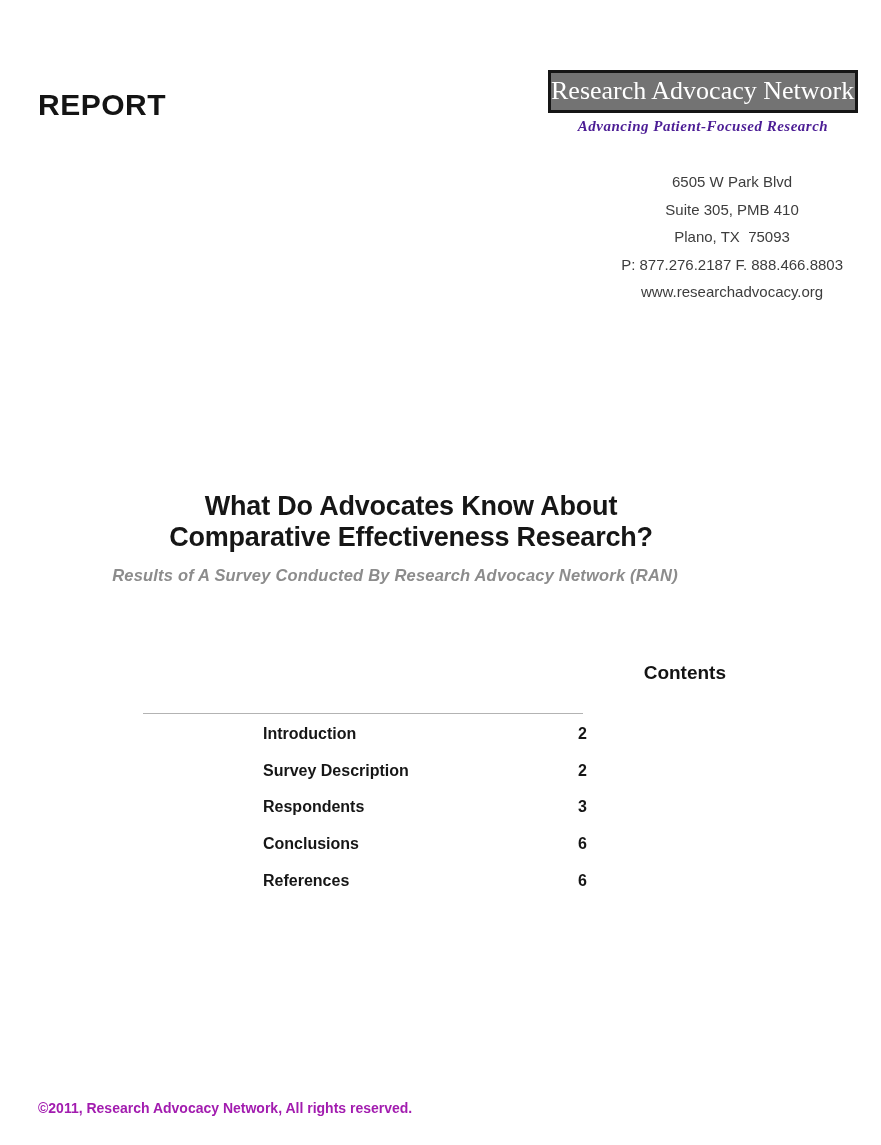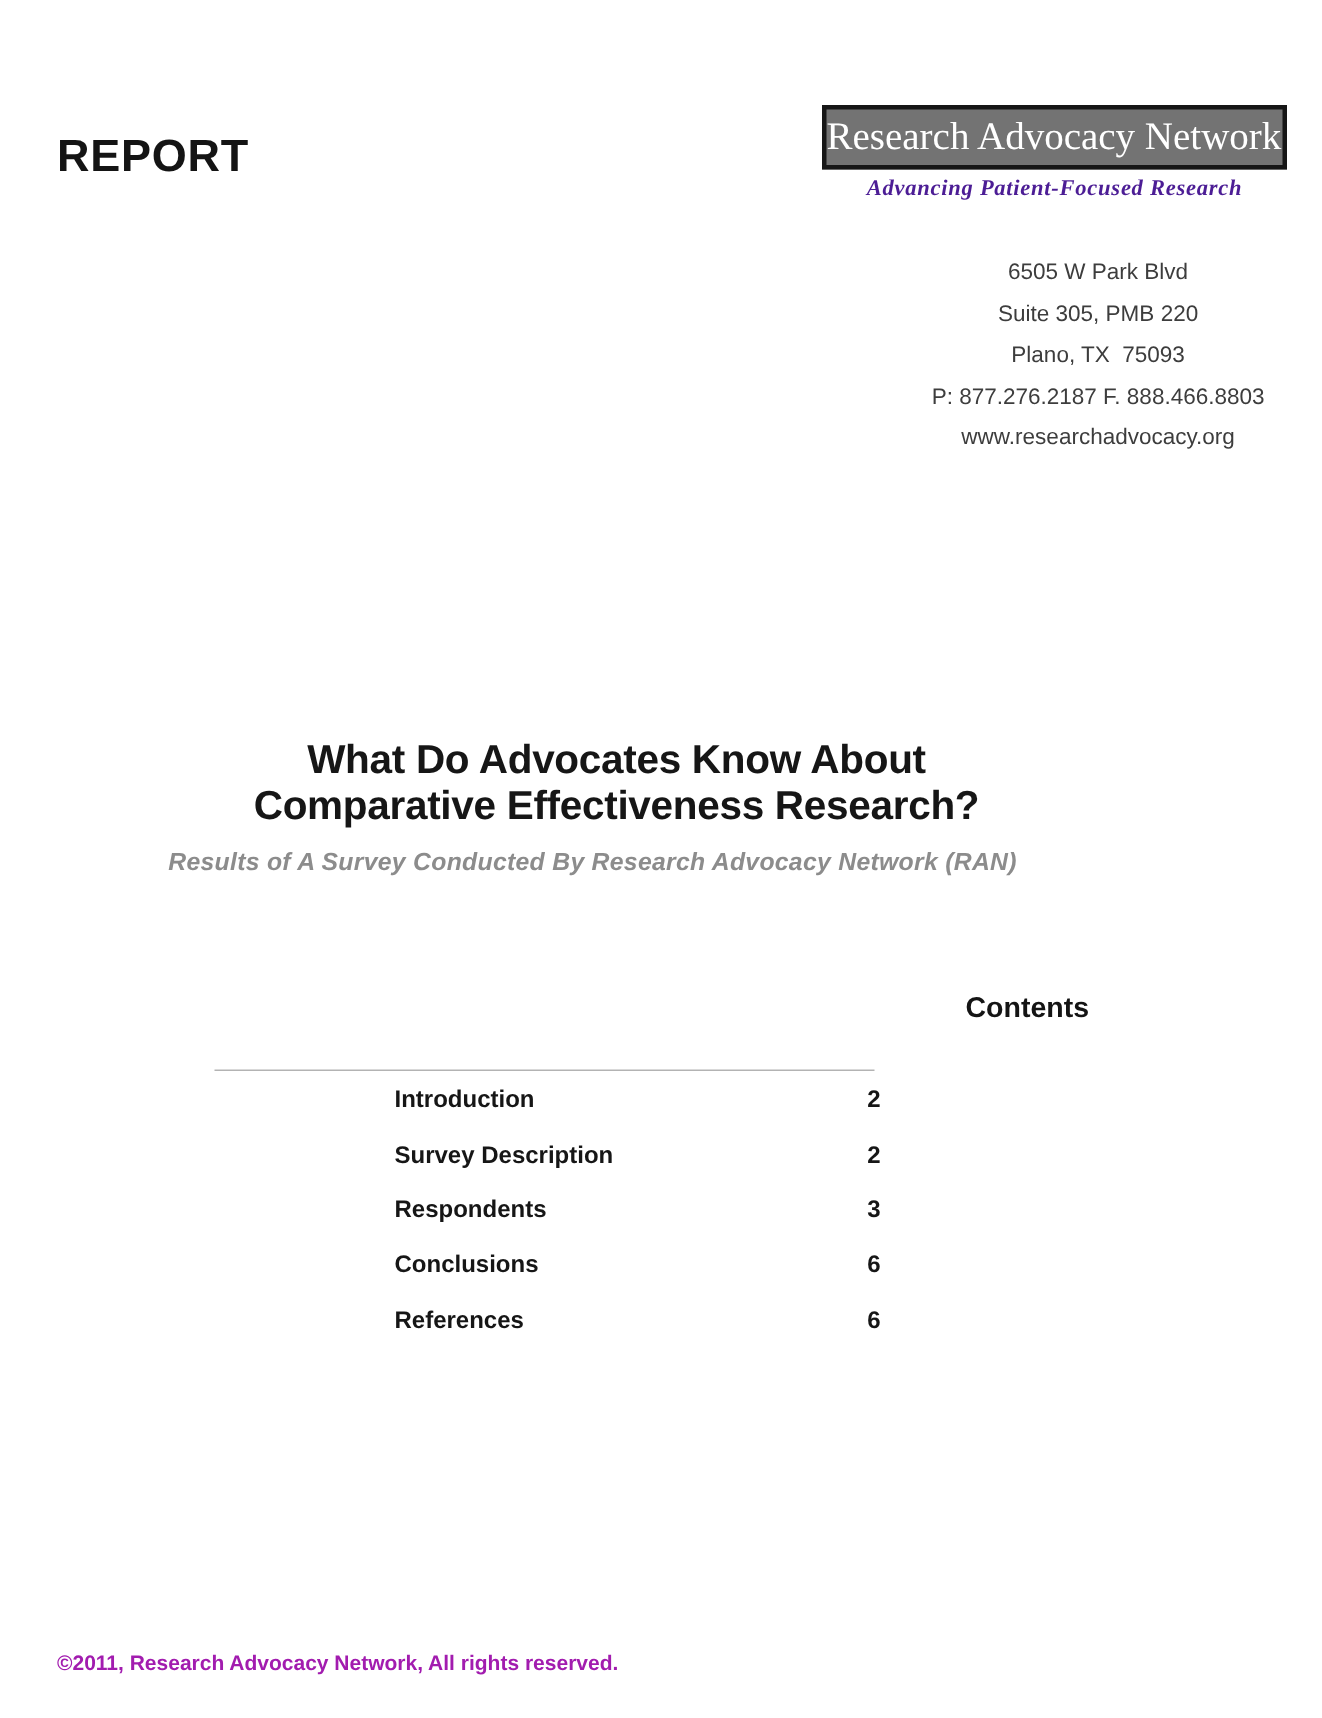--- a/index.html
+++ b/index.html
@@ -139,21 +139,21 @@
 
 <div class="logo-block">
   <div class="logo-banner">
     <span class="logo-banner-text">Research Advocacy Network</span>
   </div>
   <div class="logo-tagline">Advancing Patient-Focused Research</div>
 </div>
 
 <div class="contact-block">
   <div>6505 W Park Blvd</div>
-  <div>Suite 305, PMB 220</div>
+  <div>Suite 305, PMB 410</div>
   <div>Plano, TX  75093</div>
   <div>P: 877.276.2187 F. 888.466.8803</div>
   <div>www.researchadvocacy.org</div>
 </div>
 
 <div class="title-block">
   <div class="doc-title">
     <div>What Do Advocates Know About</div>
     <div>Comparative Effectiveness Research?</div>
   </div>

